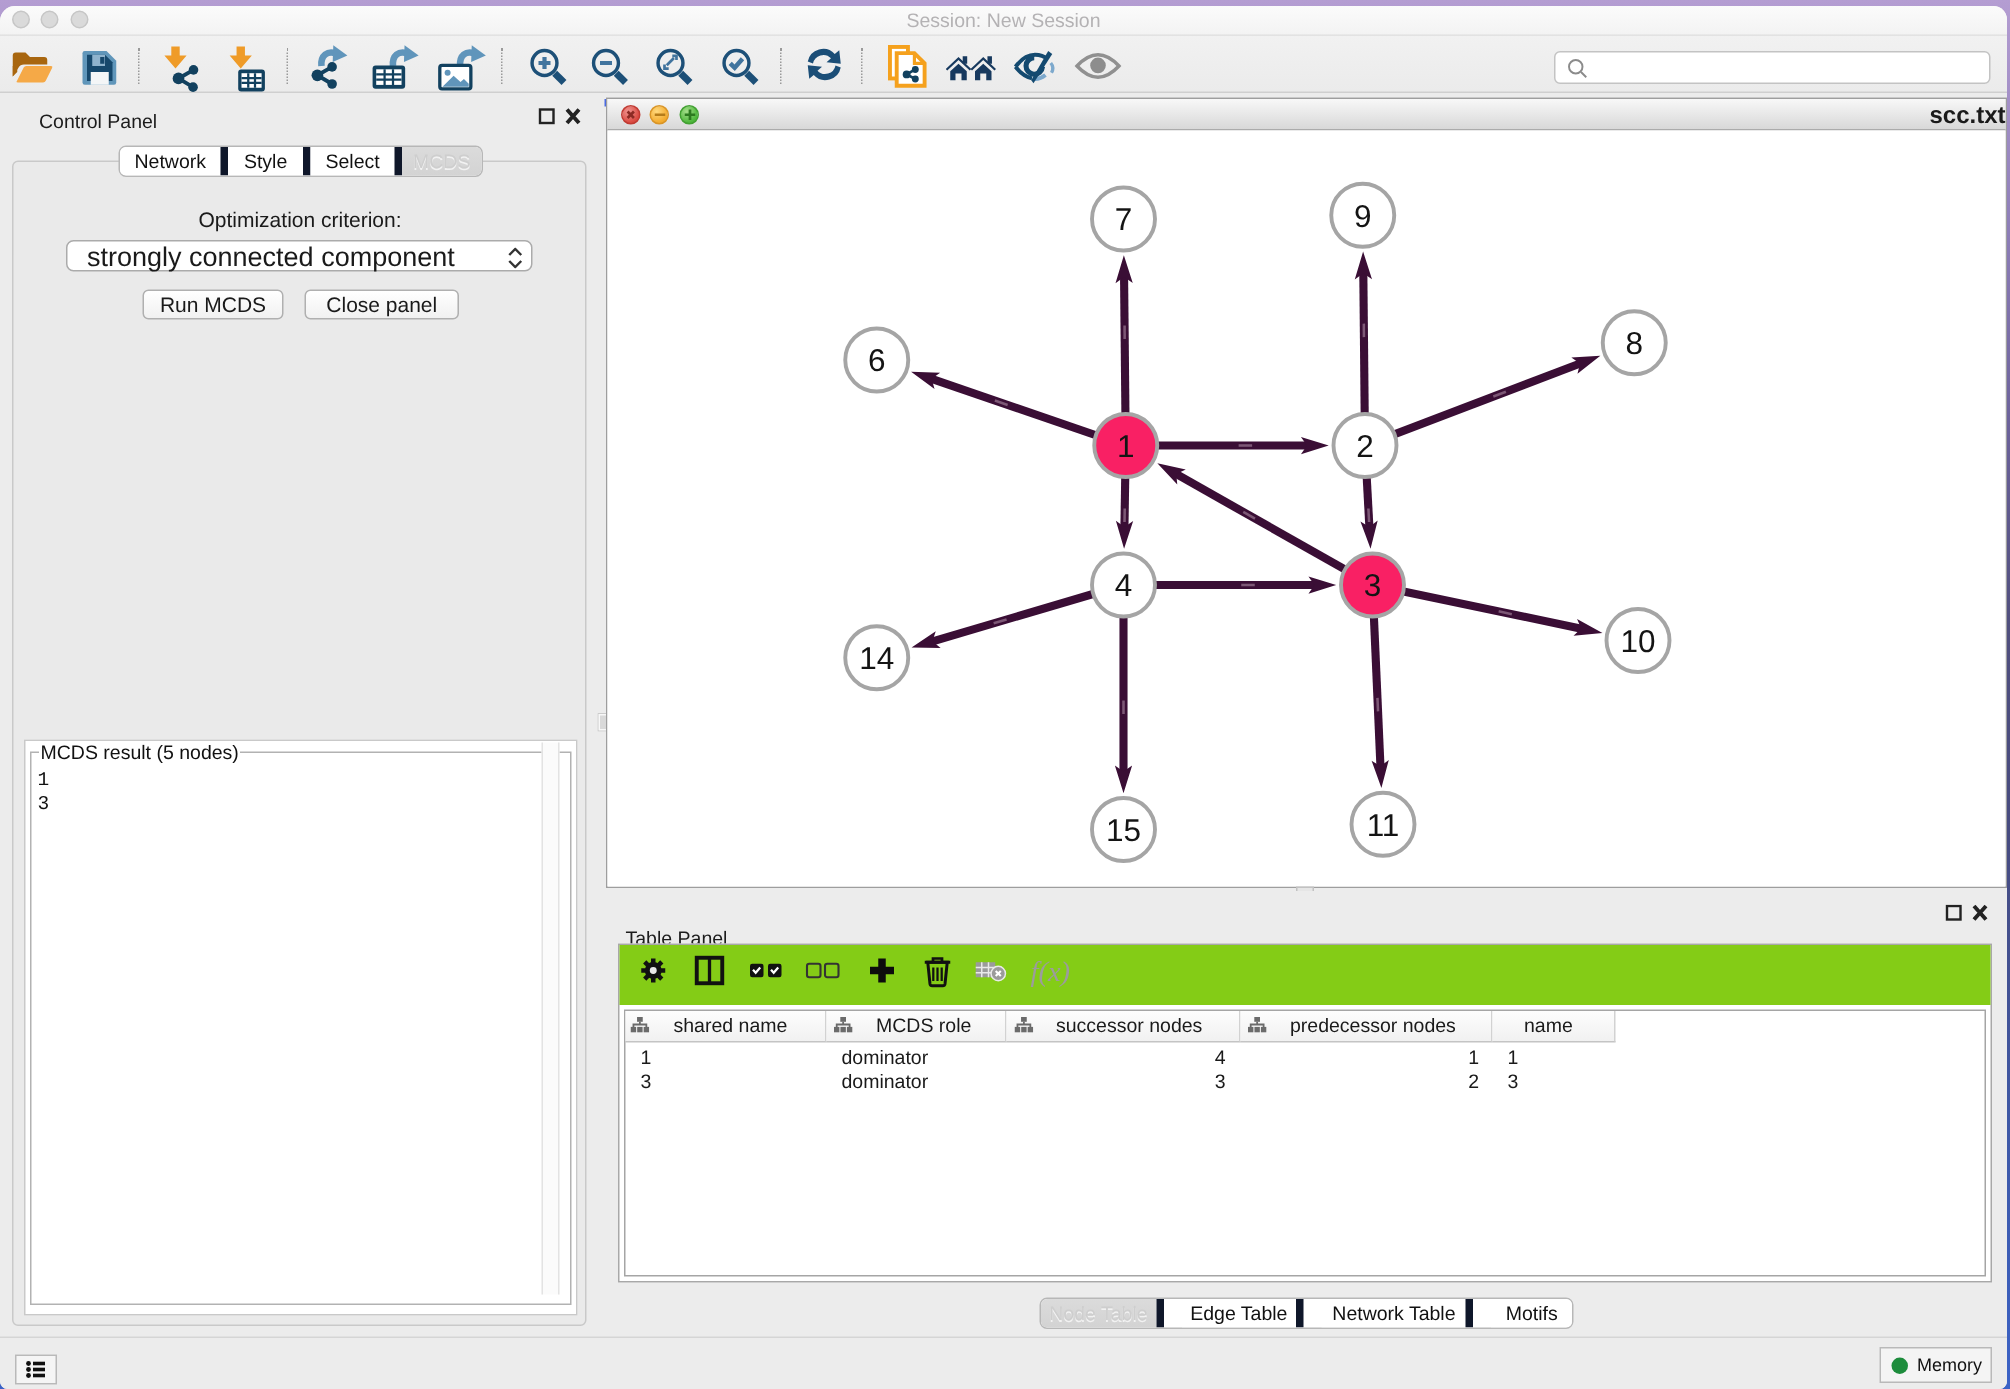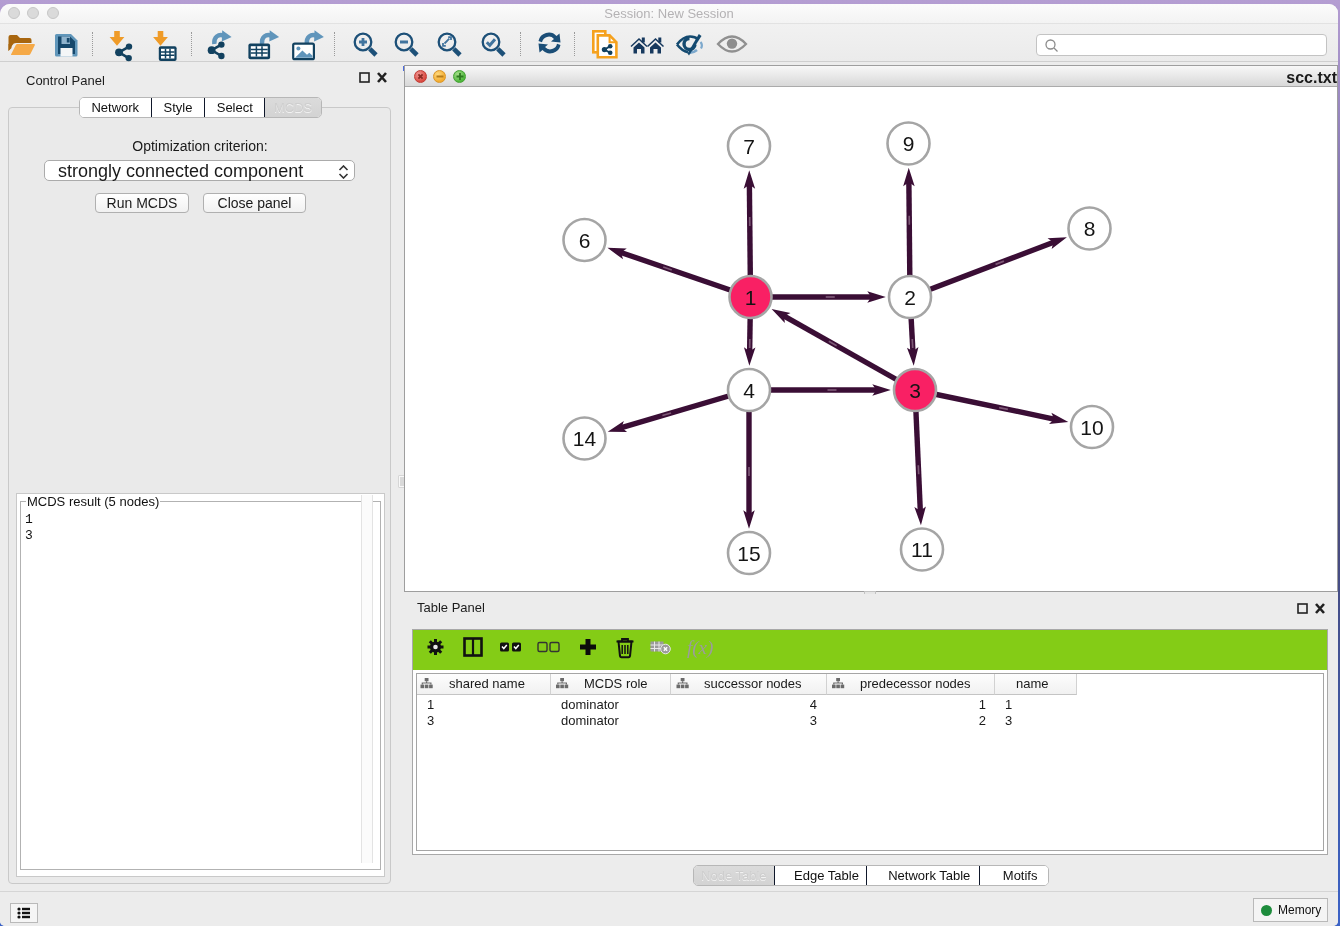--- a/index.html
+++ b/index.html
@@ -12,41 +12,41 @@
   
   #toolbar{position:absolute;left:0;top:19px;width:100%;height:39px;background:linear-gradient(#f1f1f1,#ebebeb);border-top:1px solid #e2e2e2;border-bottom:1px solid #cfcfcf;box-sizing:border-box;}
   .sep{position:absolute;top:8px;height:24px;width:0;border-left:1px dotted #9a9a9a;}
   #searchbox{position:absolute;left:1036px;top:10px;width:291px;height:22px;background:#fff;border:1px solid #c3c3c3;border-radius:4px;box-sizing:border-box;}
   
   #main{position:absolute;left:0;top:58px;width:100%;height:829px;background:#ececec;}
   
   #cp-title{position:absolute;left:26px;top:11px;font-size:13px;color:#1c1c1c;}
   #cp-tabpane{position:absolute;left:8px;top:45px;width:383px;height:777px;border:1px solid #c9c9c9;border-radius:4px;background:#eaeaea;box-sizing:border-box;}
   .tabbar{position:absolute;display:flex;height:21px;border:1px solid #b7b7b7;border-radius:5px;overflow:hidden;background:#fff;box-sizing:border-box;}
-  .tabbar .tab{font-size:13px;color:#111;text-align:center;line-height:20px;background:#fff;border-right:1px solid #0f172a;}
+  .tabbar .tab{font-size:13px;color:#111;text-align:center;line-height:20px;background:#fff;border-right:5px solid #0f172a;}
   .tabbar .tab:last-child{border-right:none;}
   .tabbar .tab.sel{background:linear-gradient(#dbdbdb,#d3d3d3);color:#cecece;text-shadow:0 1px 0 #f2f2f2;}
   #cp-tabs{left:79px;top:35px;width:243px;}
   #opt-label{position:absolute;left:0;top:76px;width:400px;text-align:center;font-size:14px;color:#1a1a1a;}
   #opt-select{position:absolute;left:44px;top:98px;width:311px;height:21px;background:#fff;border:1px solid #ababab;border-radius:5px;box-sizing:border-box;font-size:18px;color:#1a1a1a;line-height:20px;padding-left:13px;}
   .btn{position:absolute;height:20px;background:linear-gradient(#ffffff,#f1f1f1);border:1px solid #b0b0b0;border-radius:4px;box-sizing:border-box;font-size:14px;color:#1a1a1a;text-align:center;line-height:18px;}
   
   #result-panel{position:absolute;left:16px;top:431px;width:369px;height:384px;background:#fff;border:1px solid #c9c9c9;box-sizing:border-box;}
   #result-fieldset{position:absolute;left:3px;top:7px;width:361px;height:369px;border:1px solid #b2b2b2;box-sizing:border-box;}
   #result-legend{position:absolute;left:5px;top:-8px;background:#fff;font-size:13px;color:#111;padding:0 1px;}
   #result-scroll{position:absolute;right:11px;top:1px;width:10px;height:368px;background:#fbfbfb;border-left:1px solid #e3e3e3;border-right:1px solid #e3e3e3;}
   
   #netframe{position:absolute;left:404px;top:0px;width:934px;height:527px;border:1px solid #9e9e9e;background:#fff;box-sizing:border-box;}
   #nettitle{position:absolute;left:0;top:0;width:100%;height:21px;background:linear-gradient(#f8f8f8,#d8d8d8);border-bottom:1px solid #ababab;box-sizing:border-box;}
   #nettitle .t{position:absolute;width:100%;text-align:right;top:3px;font-size:16px;font-weight:bold;color:#1a1a1a;}
   .mbtn{position:absolute;top:4px;width:13px;height:13px;border-radius:50%;box-sizing:border-box;}
   #netcanvas{position:absolute;left:0;top:21px;width:932px;height:504px;background:#fff;}
   
   #tablepanel{position:absolute;left:392px;top:590px;width:946px;height:293px;background:#ececec;}
-  #tp-title{position:absolute;left:25px;top:6px;font-size:13px;color:#1c1c1c;}
+  #tp-title{position:absolute;left:25px;top:24px;font-size:13px;color:#1c1c1c;}
   #tp-box{position:absolute;left:20px;top:35px;width:916px;height:226px;background:#fff;border:1px solid #a8a8a8;box-sizing:border-box;}
   #tp-toolbar{position:absolute;left:0;top:0;width:100%;height:40px;background:#84cc16;}
   #tp-table{position:absolute;left:3px;right:3px;top:43px;bottom:3px;background:#fff;border:1px solid #a5a5a5;}
   .th{position:absolute;top:0;height:21px;background:linear-gradient(#fdfdfd,#f1f1f1);border-right:1px solid #d2d2d2;border-bottom:1px solid #c4c4c4;box-sizing:border-box;font-size:13px;color:#1a1a1a;}
   .td{position:absolute;font-size:13px;color:#1a1a1a;height:16px;line-height:16px;}
   #tp-tabs{left:301px;top:271px;width:356px;gap:12px;}
   
   #statusbar{position:absolute;left:0;top:887px;width:100%;height:35px;border-top:1px solid #d5d5d5;background:#ececec;}
   #listbtn{position:absolute;left:10px;top:11px;width:28px;height:20px;background:#f5f5f5;border:1px solid #b9b9b9;box-sizing:border-box;}
   #membtn{position:absolute;right:10px;top:6px;width:75px;height:24px;background:#f4f4f4;border:1px solid #b9b9b9;box-sizing:border-box;font-size:12px;color:#111;overflow:hidden;}

